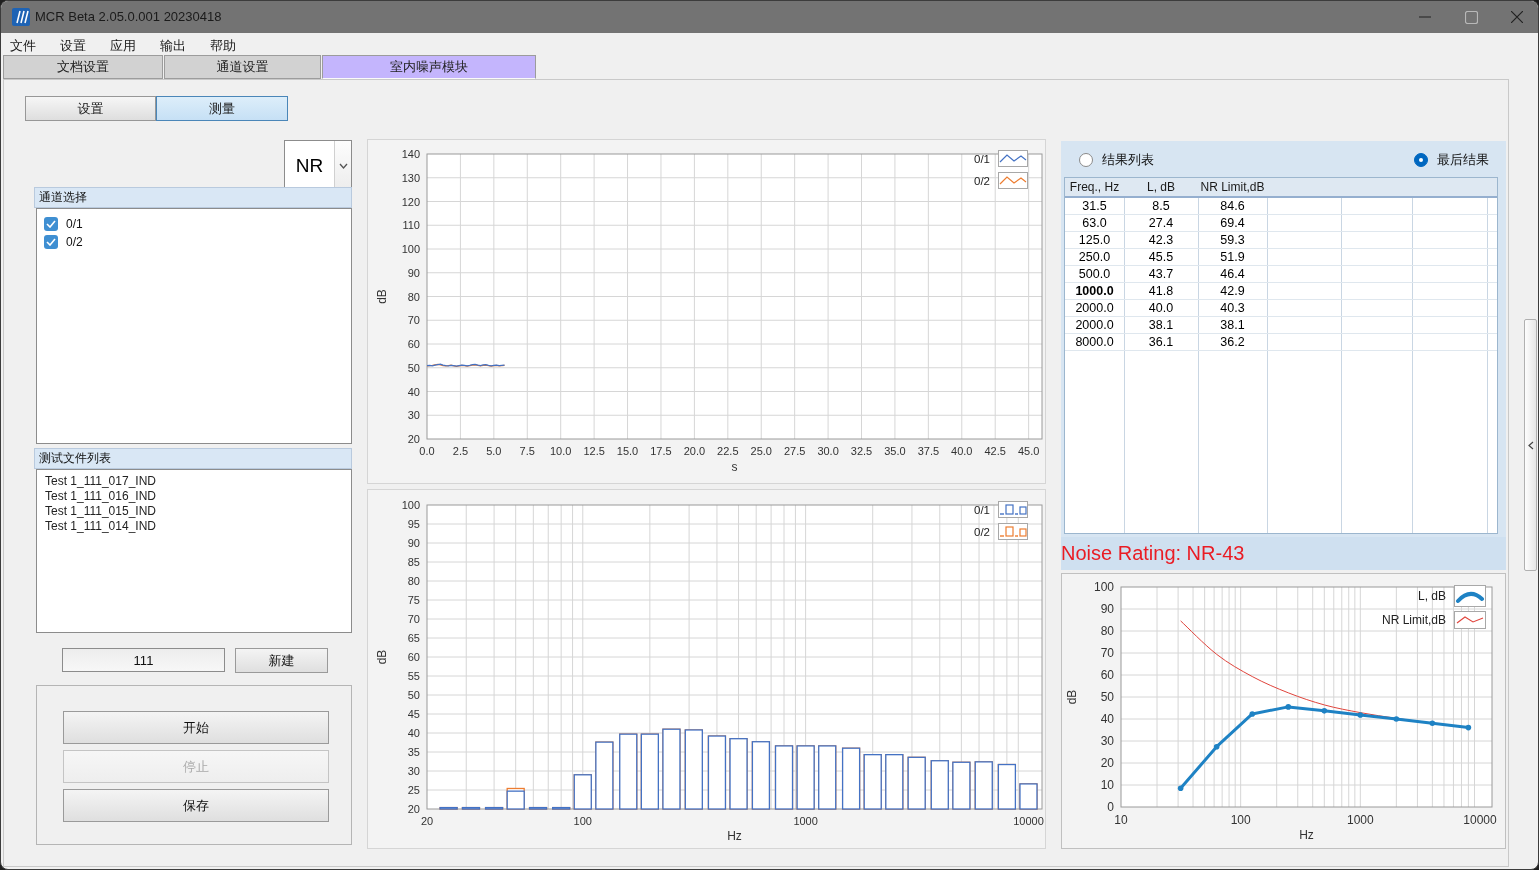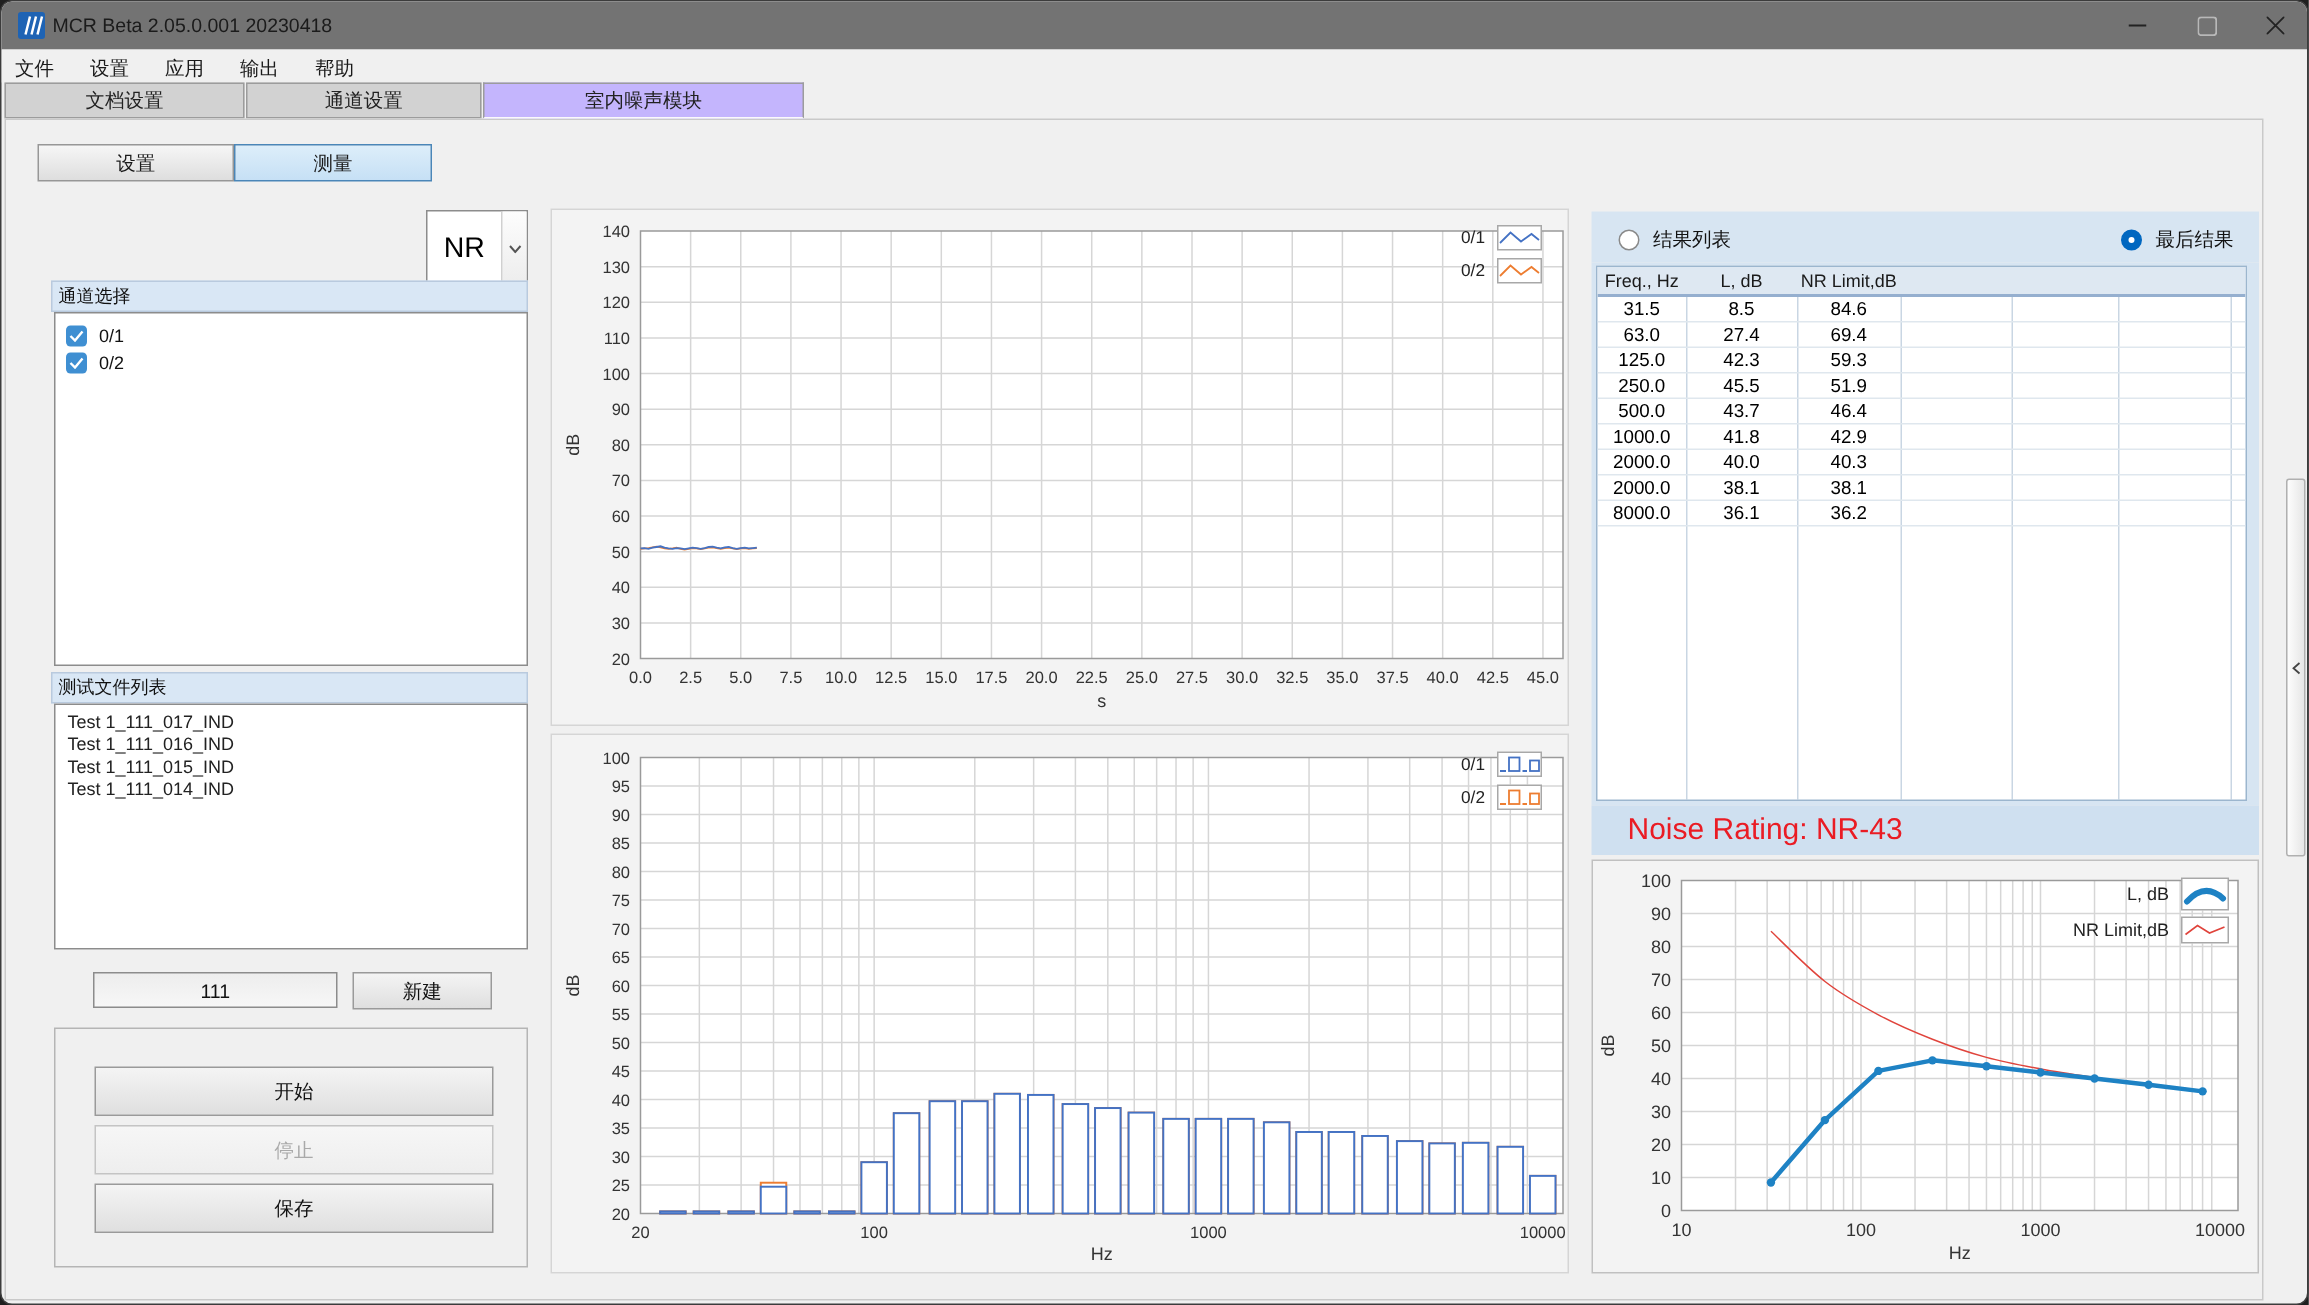--- a/index.html
+++ b/index.html
@@ -63,21 +63,21 @@
       linear-gradient(#c9d6e3,#c9d6e3),linear-gradient(#c9d6e3,#c9d6e3),linear-gradient(#c9d6e3,#c9d6e3),
       linear-gradient(#c9d6e3,#c9d6e3),linear-gradient(#c9d6e3,#c9d6e3),linear-gradient(#c9d6e3,#c9d6e3);
     background-repeat:no-repeat;
     background-size:1px 100%,1px 100%,1px 100%,1px 100%,1px 100%,1px 100%;
     background-position:59px 0,133px 0,202px 0,276px 0,347px 0,422px 0; }
   .thead { display:flex; height:20px; background:#dee8f2; border-bottom:2px solid #95afcf; }
   .thead .hc { font-size:12px; color:#1a1a1a; display:flex; align-items:center; justify-content:center; }
   .trow { display:flex; height:17px; border-bottom:1px solid #dfe7ee; }
   .trow .tc { font-size:12.5px; color:#000; display:flex; align-items:center; justify-content:center; }
   .banner { background:#cfe0f0; display:flex; align-items:center; }
-  .banner span { font-size:20px; color:#ea1c24; padding-left:24px; }
+  .banner span { font-size:20px; color:#ea1c24; padding-left:0; }
 
   .edge-strip { background:linear-gradient(90deg,#fdfdfd,#e6e6e6); border:1px solid #b0b0b0; border-radius:2px;
                 display:flex; align-items:center; justify-content:center; }
   svg text { font-family:"Liberation Sans","DejaVu Sans",sans-serif; }
 </style>
 </head>
 <body>
 
 <div class="window">
 
@@ -462,21 +462,21 @@
           </div>
           <div class="trow">
             <div class="tc" style="width: 59px;">500.0</div>
             <div class="tc" style="width: 74px;">43.7</div>
             <div class="tc" style="width: 69px;">46.4</div>
             <div class="tc" style="width: 74px;"></div>
             <div class="tc" style="width: 71px;"></div>
             <div class="tc" style="width: 75px;"></div>
           </div>
           <div class="trow">
-            <div class="tc" style="width: 59px;">1000.0</div>
+            <div class="tc" style="width: 59px; font-weight: bold;">1000.0</div>
             <div class="tc" style="width: 74px;">41.8</div>
             <div class="tc" style="width: 69px;">42.9</div>
             <div class="tc" style="width: 74px;"></div>
             <div class="tc" style="width: 71px;"></div>
             <div class="tc" style="width: 75px;"></div>
           </div>
           <div class="trow">
             <div class="tc" style="width: 59px;">2000.0</div>
             <div class="tc" style="width: 74px;">40.0</div>
             <div class="tc" style="width: 69px;">40.3</div>

